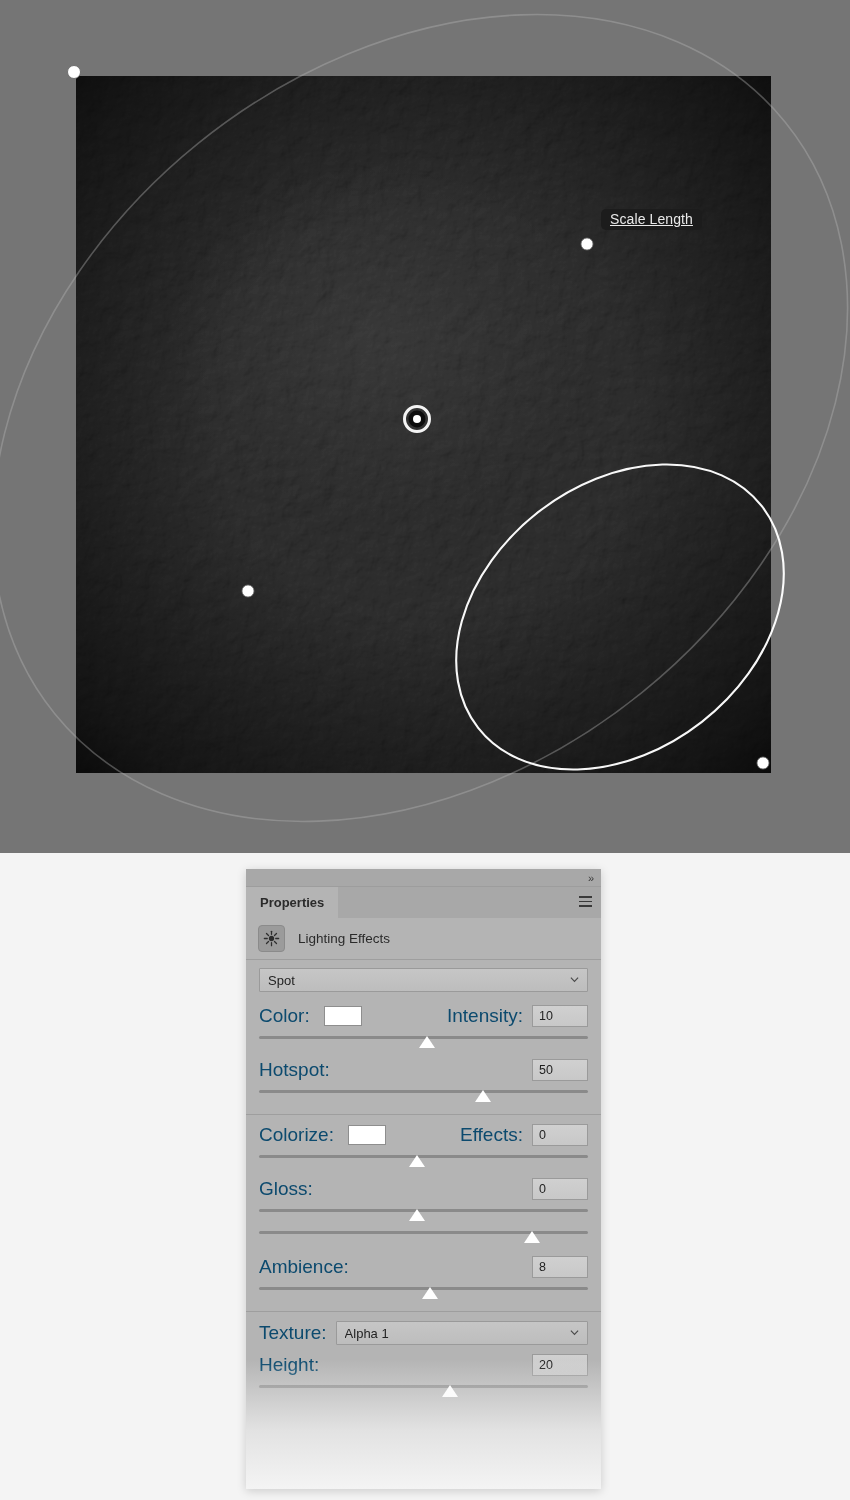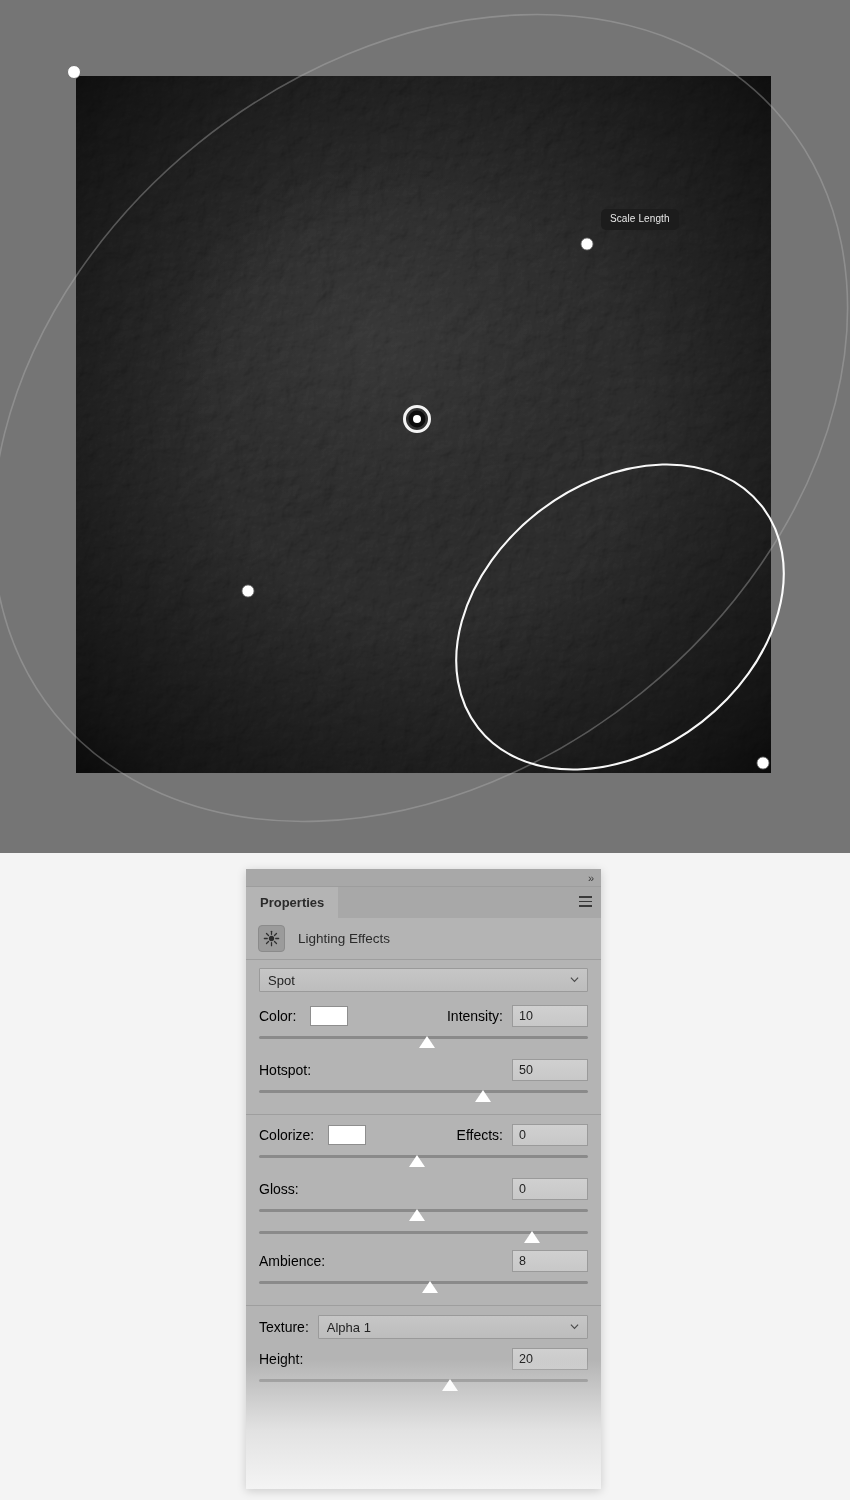--- a/index.html
+++ b/index.html
@@ -68,24 +68,25 @@
   }
 
   
   #scale-length-tooltip {
     position: absolute;
     left: 601px; top: 209px;
     padding: 4px 9px 5px 9px;
     background: #1c1c1c;
     border-radius: 5px;
     color: #e9e9e9;
-    font-size: 10px;
+    font-size: 14px;
     line-height: 12px;
     letter-spacing: 0.1px;
     white-space: nowrap;
+    text-decoration: underline;
   }
 
   
   #properties-panel {
     position: absolute;
     left: 246px; top: 869px;
     width: 355px;
     height: 620px;
     background: #b4b4b4;
     box-shadow: 0 2px 9px rgba(0,0,0,0.17);
@@ -203,35 +204,35 @@
     width: 9px; height: 9px;
     pointer-events: none;
   }
 
   .ctrl-row {
     display: flex;
     align-items: center;
     height: 26px;
   }
   .ctrl-label {
-    font-size: 14px;
-    color: #000000;
+    font-size: 19px;
+    color: #0c4a6e;
     white-space: nowrap;
   }
   .spacer { flex: 1 1 auto; }
 
   .swatch {
     width: 38px; height: 20px;
     background: #ffffff;
     border: 1px solid #8e8e8e;
     margin-left: 14px;
   }
 
   .num-field {
-    width: 76px;
+    width: 56px;
     height: 22px;
     margin-left: 9px;
     background: linear-gradient(to bottom, #d0d0d0 0%, #c8c8c8 100%);
     border: 1px solid #9a9a9a;
     font-size: 12.5px;
     color: #1f1f1f;
     display: flex;
     align-items: center;
     padding-left: 6px;
   }
@@ -417,21 +418,21 @@
         <div class="slider">
           <div class="track"></div>
           <div class="thumb" style="left: 48%;"></div>
         </div>
 
         <div class="slider">
           <div class="track"></div>
           <div class="thumb" style="left: 83%;"></div>
         </div>
 
-        <div class="ctrl-row" style="margin-top:2px;">
+        <div class="ctrl-row" style="margin-top:8px;">
           <span class="ctrl-label">Ambience:</span>
           <div class="spacer"></div>
           <div class="num-field">8</div>
         </div>
         <div class="slider">
           <div class="track"></div>
           <div class="thumb" style="left: 52%;"></div>
         </div>
       </div>
 

